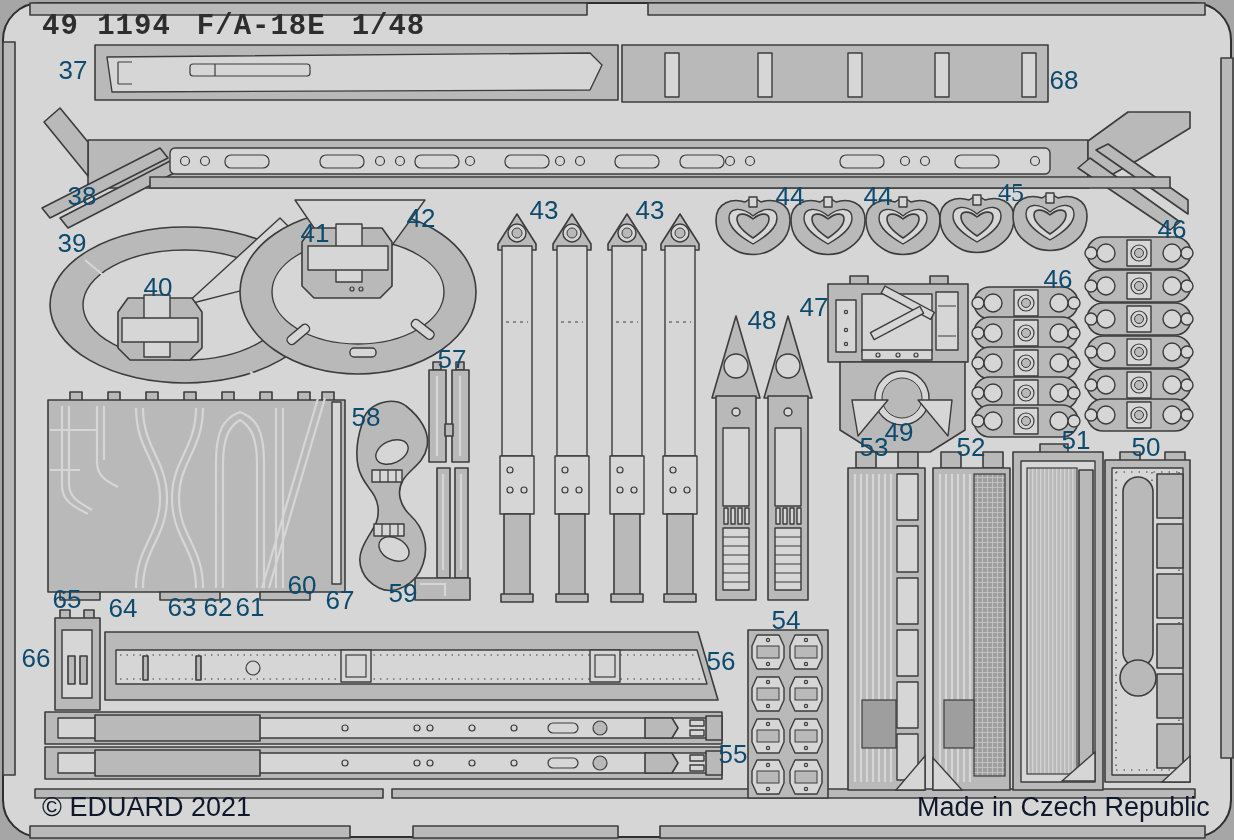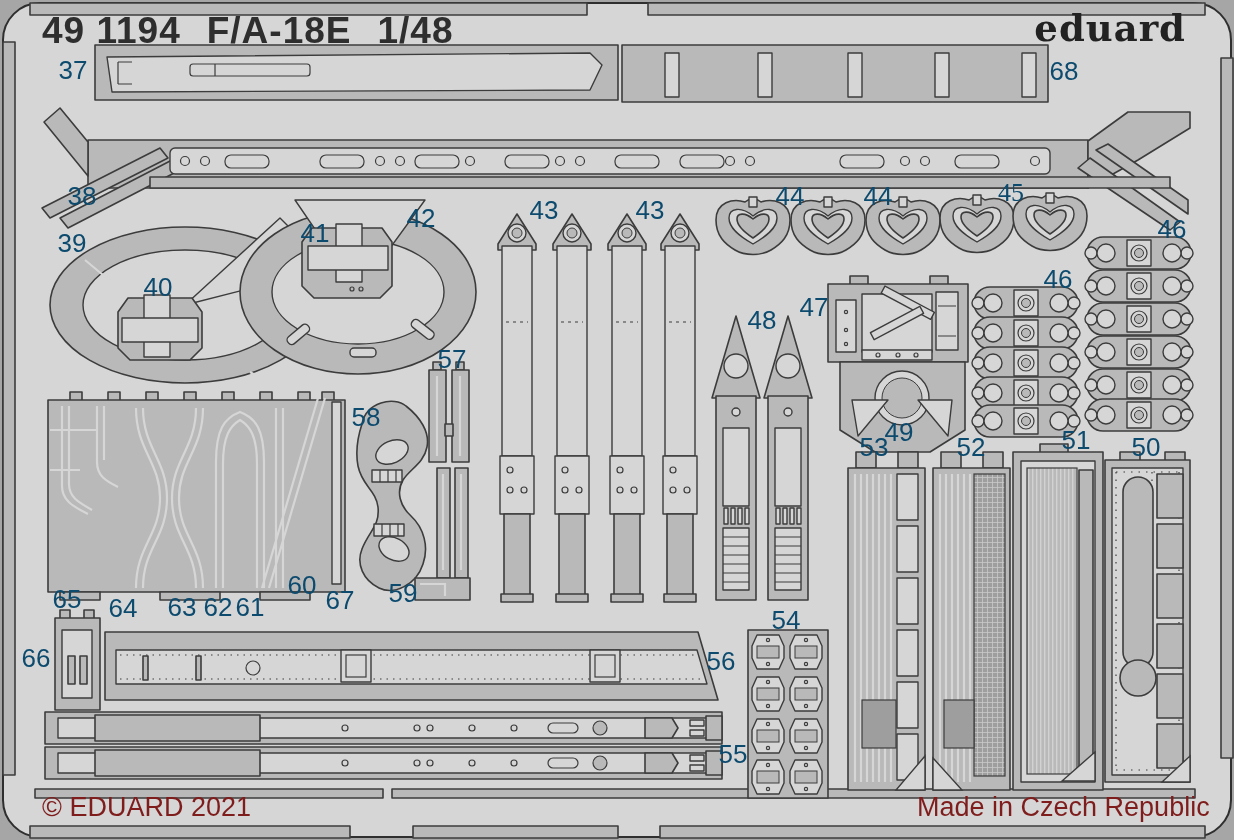--- a/index.html
+++ b/index.html
@@ -11,24 +11,24 @@
          font-family:"Liberation Sans",sans-serif;overflow:hidden;}
   .sheet{position:absolute;left:2px;top:2px;right:2px;bottom:2px;background:var(--sheet);
          border:2.5px solid #2f2f2f;border-radius:38px;box-sizing:border-box;}
   svg.fret{position:absolute;left:0;top:0;}
   .p{fill:var(--part);stroke:var(--outline);stroke-width:1.6;stroke-linejoin:round;}
   .d{fill:var(--part-dark);stroke:var(--outline);stroke-width:1.2;}
   .l{fill:var(--sheet);stroke:var(--outline);stroke-width:1.4;stroke-linejoin:round;}
   .w{stroke:var(--sheet);stroke-width:2.2;fill:none;}
   .ln{stroke:var(--outline);fill:none;stroke-width:1.2;}
   .hdr{position:absolute;left:42px;top:10px;display:flex;gap:26px;
-       font-size:37px;font-weight:bold;color:var(--text);letter-spacing:1px;}
+       font-size:29px;font-weight:bold;color:var(--text);letter-spacing:1px;font-family:Liberation Mono, monospace;}
   .brand{position:absolute;right:48px;top:6px;font-family:"DejaVu Serif",serif;
          font-weight:bold;font-size:37px;color:#222;letter-spacing:1px;}
-  .foot{position:absolute;top:792px;font-size:27px;color:#7f1d1d;}
+  .foot{position:absolute;top:792px;font-size:27px;color:#0f172a;}
   .foot.copy{left:42px;}
   .foot.made{left:917px;}
   .part-label{position:absolute;transform:translate(-50%,-50%);font-size:26px;
               color:#0c4a6e;white-space:nowrap;}
 </style>
 </head>
 <body>
 
 <div class="stage">
   <div class="sheet"></div>
@@ -469,26 +469,25 @@
       <polygon class="p" points="415,578 470,578 470,600 415,600"></polygon>
       <path class="w" d="M420,584 L445,584 L445,596"></path>
     </g>
   </svg>
 
   <div class="hdr">
     <span>49 1194</span>
     <span>F/A-18E</span>
     <span>1/48</span>
   </div>
-  <div class="brand">eduard</div>
   <div class="foot copy">© EDUARD 2021</div>
   <div class="foot made">Made in Czech Republic</div>
   <div id="labels">
       <div class="part-label" style="left: 73px; top: 70px;">37</div>
-      <div class="part-label" style="left: 1064px; top: 71px;">68</div>
+      <div class="part-label" style="left: 1064px; top: 80px;">68</div>
       <div class="part-label" style="left: 82px; top: 196px;">38</div>
       <div class="part-label" style="left: 72px; top: 243px;">39</div>
       <div class="part-label" style="left: 158px; top: 287px;">40</div>
       <div class="part-label" style="left: 315px; top: 233px;">41</div>
       <div class="part-label" style="left: 421px; top: 218px;">42</div>
       <div class="part-label" style="left: 544px; top: 210px;">43</div>
       <div class="part-label" style="left: 650px; top: 210px;">43</div>
       <div class="part-label" style="left: 790px; top: 196px;">44</div>
       <div class="part-label" style="left: 878px; top: 196px;">44</div>
       <div class="part-label" style="left: 1011px; top: 193px; font-family: Liberation Serif, serif;">45</div>

